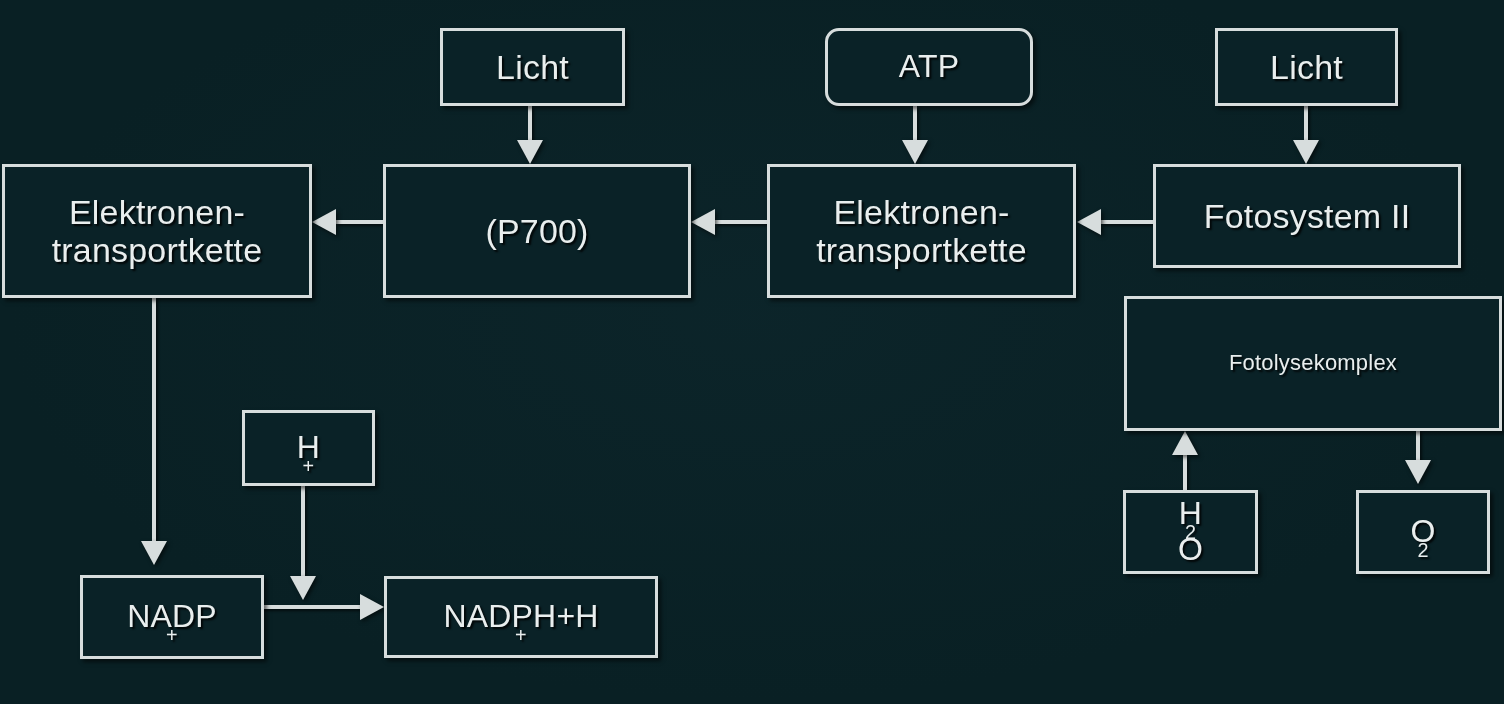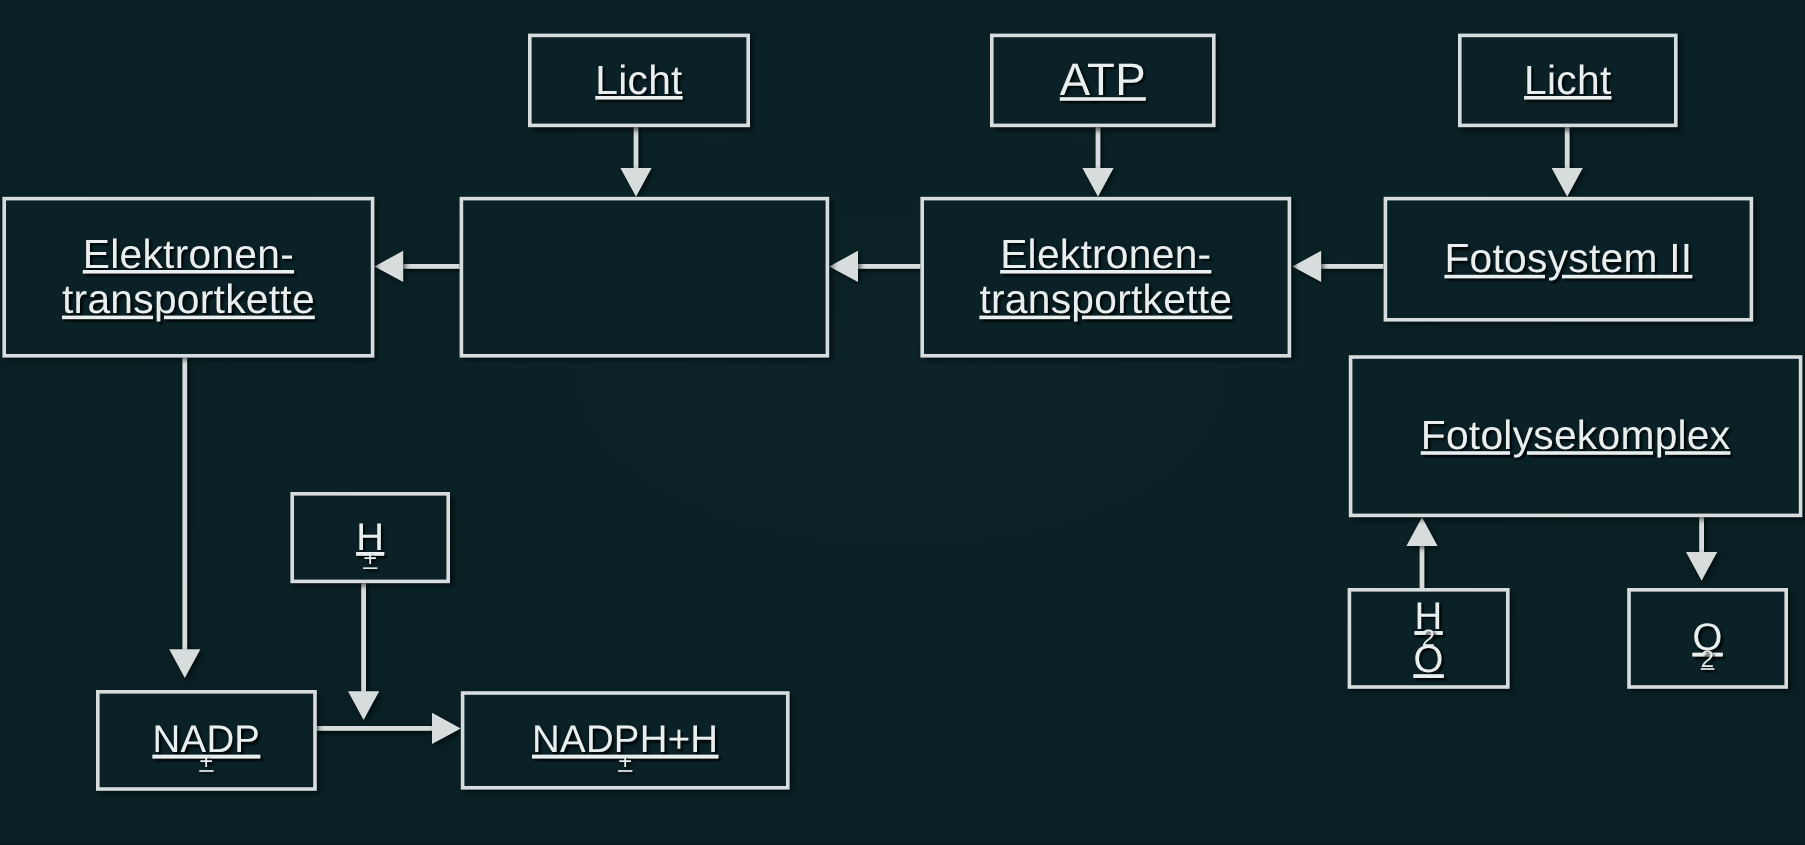--- a/index.html
+++ b/index.html
@@ -34,21 +34,21 @@
     display: flex;
     align-items: center;
     justify-content: center;
     text-align: center;
     line-height: 1.12;
     letter-spacing: 0.2px;
     text-shadow: 2px 2px 2px rgba(0,0,0,0.85);
     box-shadow: 3px 3px 4px rgba(0,0,0,0.55);
     z-index: 3;
   }
-  .node span { display: block; text-decoration: underline; }
+  .node span { display: block; }
   .sup { font-size: 0.62em; vertical-align: super; line-height: 0; }
   .sub { font-size: 0.62em; vertical-align: sub; line-height: 0; }
 
   
   .conn {
     position: absolute;
     background: #d7dddd;
     box-shadow: 2px 2px 3px rgba(0,0,0,0.6);
     z-index: 2;
   }
@@ -78,29 +78,29 @@
     border-right: 24px solid #d7dddd;
   }
   .head.right {
     border-top: 13px solid transparent;
     border-bottom: 13px solid transparent;
     border-left: 24px solid #d7dddd;
   }
 
   
   #n-licht-left      { left: 440px; top: 28px;  width: 185px; height: 78px;  font-size: 34px; }
-  #n-atp             { left: 825px; top: 28px;  width: 188px; height: 78px;  font-size: 38px; }
+  #n-atp             { left: 825px; top: 28px;  width: 208px; height: 78px;  font-size: 32px; border-radius: 14px; }
   #n-licht-right     { left: 1215px; top: 28px; width: 183px; height: 78px;  font-size: 34px; }
 
   #n-etc-left        { left: 2px;   top: 164px; width: 310px; height: 134px; font-size: 34px; }
   #n-ps1             { left: 383px; top: 164px; width: 308px; height: 134px; font-size: 34px; }
   #n-etc-mid         { left: 767px; top: 164px; width: 309px; height: 134px; font-size: 34px; }
   #n-ps2             { left: 1153px; top: 164px; width: 308px; height: 104px; font-size: 34px; }
 
-  #n-fotolyse        { left: 1124px; top: 296px; width: 378px; height: 135px; font-size: 34px; z-index: 4; }
+  #n-fotolyse        { left: 1124px; top: 296px; width: 378px; height: 135px; font-size: 22px; z-index: 4; }
 
   #n-h2o             { left: 1123px; top: 490px; width: 135px; height: 84px;  font-size: 32px; }
   #n-o2              { left: 1356px; top: 490px; width: 134px; height: 84px;  font-size: 32px; }
 
   #n-hplus           { left: 242px; top: 410px;  width: 133px; height: 76px;  font-size: 32px; }
   #n-nadp            { left: 80px;  top: 575px;  width: 184px; height: 84px;  font-size: 32px; }
   #n-nadph           { left: 384px; top: 576px;  width: 274px; height: 82px;  font-size: 32px; }
 </style>
 </head>
 <body>
@@ -154,20 +154,21 @@
 
   <div class="node" id="n-etc-left">
     <div>
       <span>Elektronen-</span>
       <span>transportkette</span>
     </div>
   </div>
 
   <div class="node" id="n-ps1">
     <div>
+      <span>(P700)</span>
     </div>
   </div>
 
   <div class="node" id="n-etc-mid">
     <div>
       <span>Elektronen-</span>
       <span>transportkette</span>
     </div>
   </div>
 

